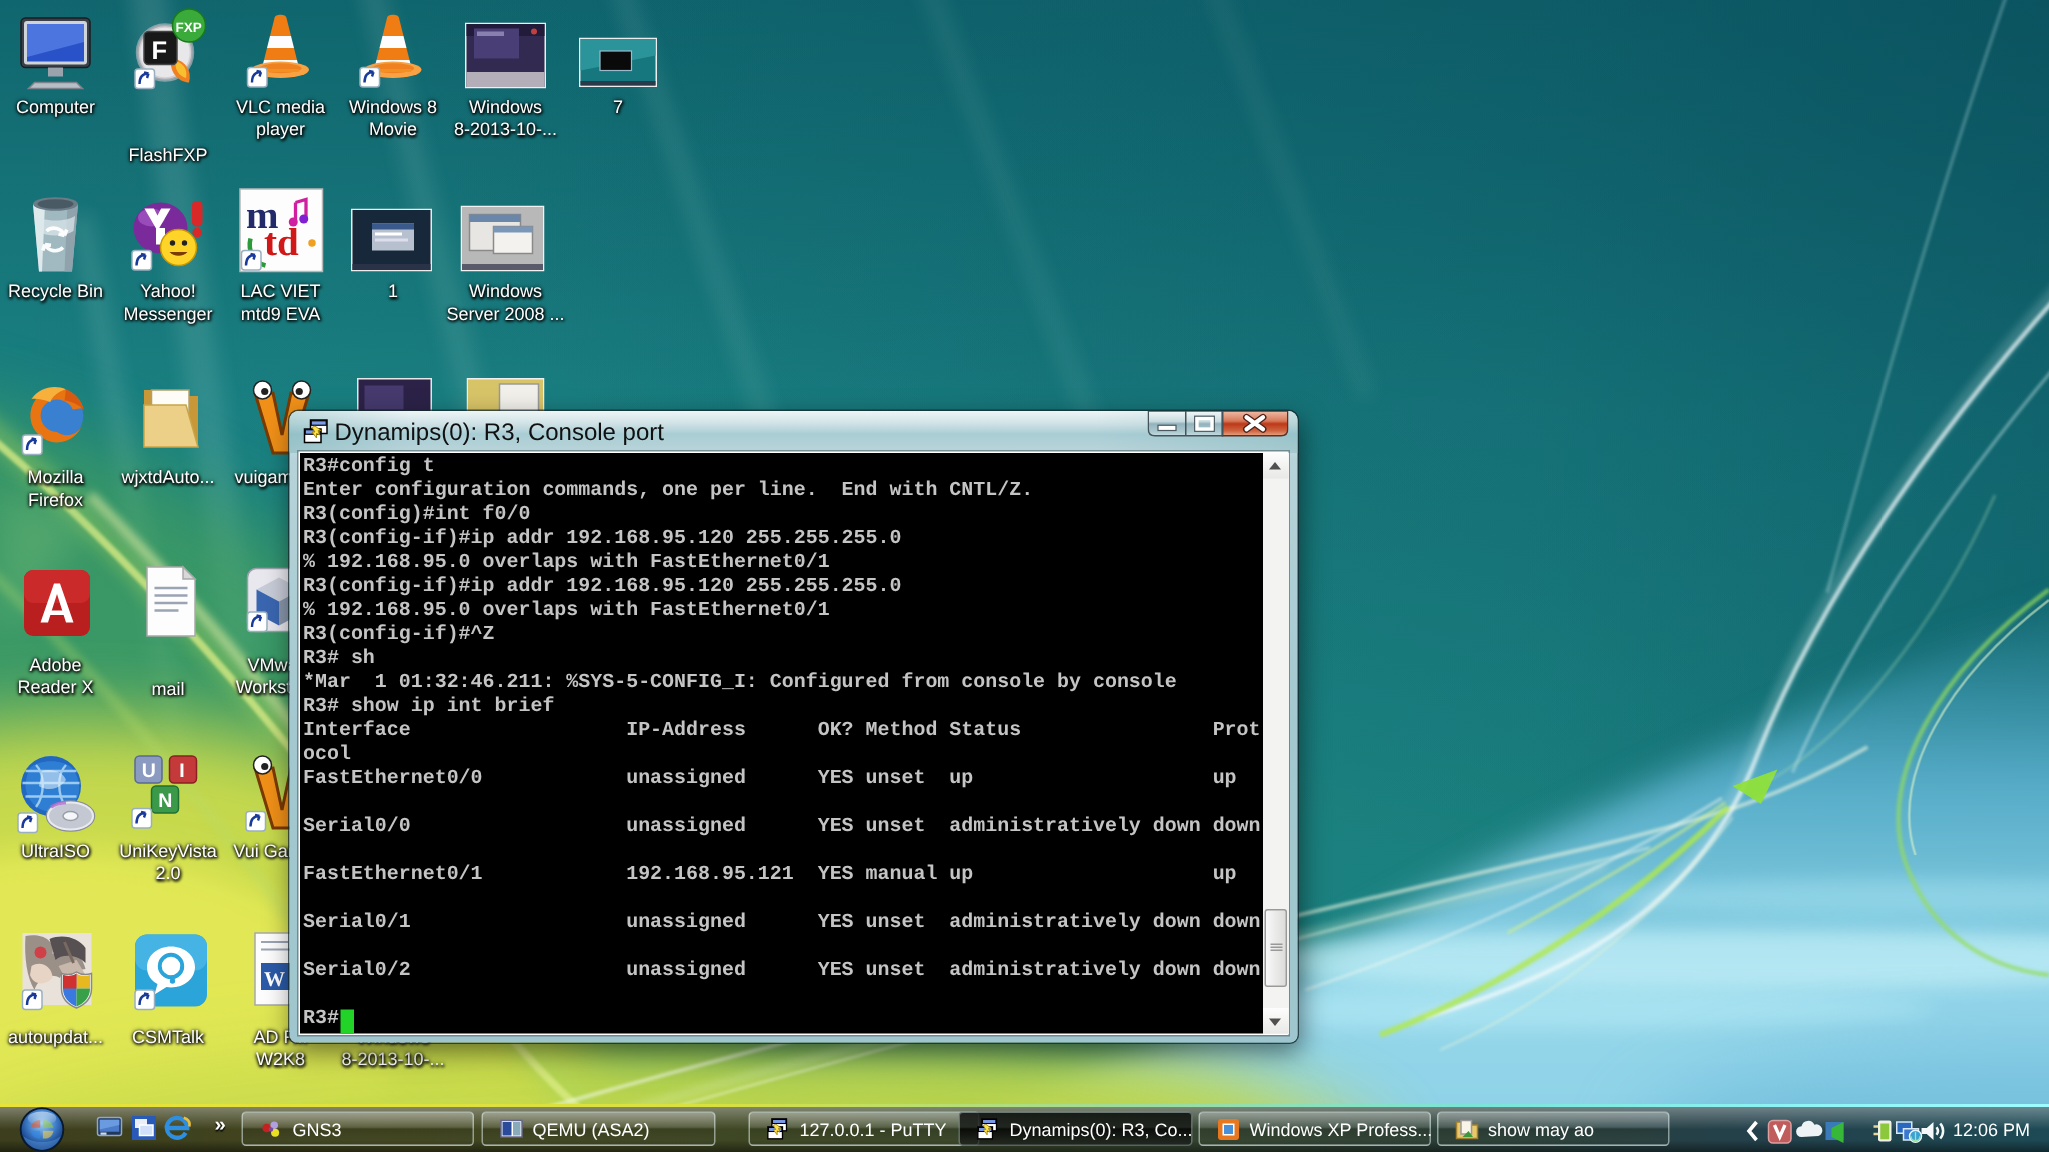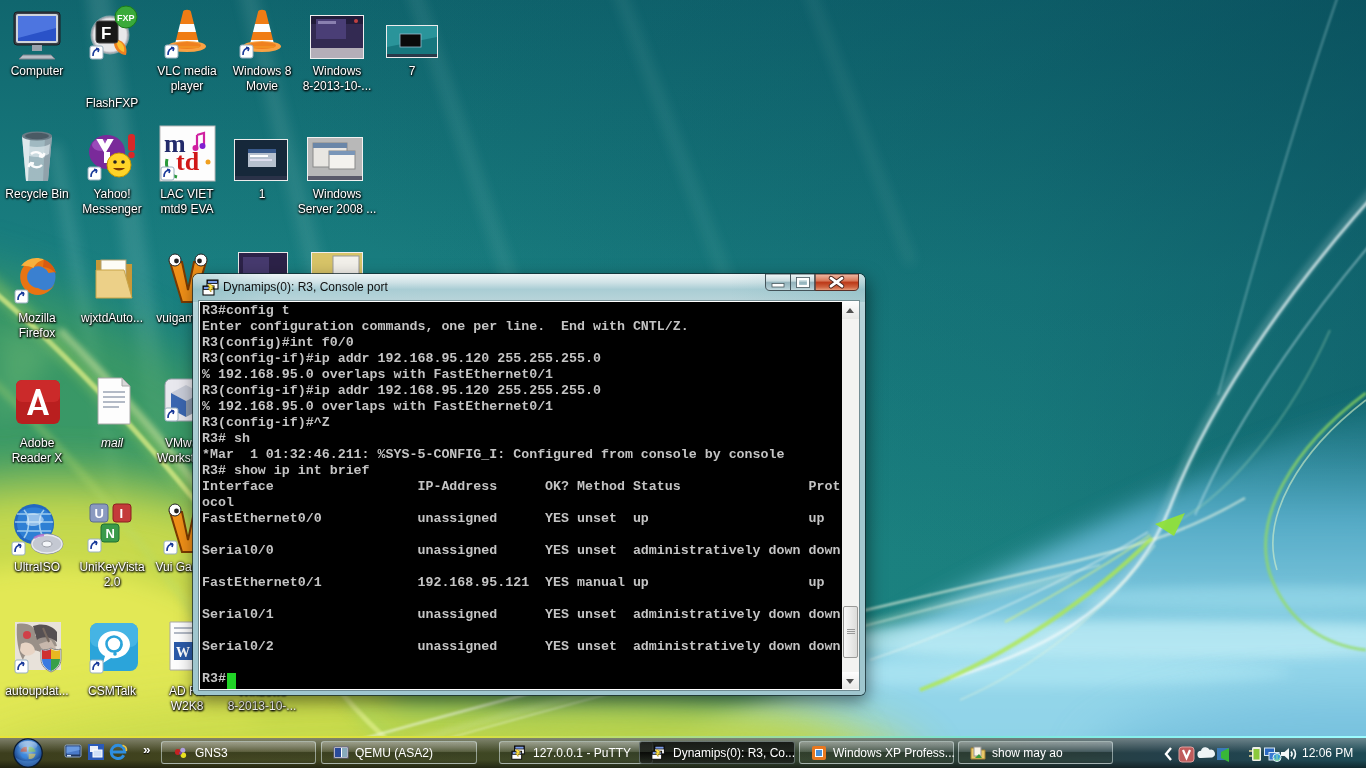--- a/index.html
+++ b/index.html
@@ -7,21 +7,21 @@
 #wall{position:absolute;left:0;top:0;}
 .lbl{position:absolute;color:#fff;font-size:12px;line-height:14.5px;text-align:center;text-shadow:0 1px 2px #000,0 0 3px #000,1px 1px 2px rgba(0,0,0,.9);width:86px;}
 .ic{position:absolute;}
 
 #win{position:absolute;left:193px;top:274px;width:672px;height:421px;border-radius:6px 6px 5px 5px;
  background:linear-gradient(180deg,#d9e9ec 0%,#b6d3d9 8%,#a3c8cf 50%,#9fc6ce 100%);
  box-shadow:0 0 0 1px rgba(20,40,45,.75),2px 6px 18px rgba(0,0,0,.5);}
 #tbar{position:absolute;left:0;top:0;width:100%;height:28px;border-radius:6px 6px 0 0;
  background:linear-gradient(90deg,rgba(90,160,165,.28),rgba(90,160,165,0) 12%,rgba(90,160,165,0) 80%,rgba(90,160,165,.22)),linear-gradient(180deg,#eef5f6 0%,#cfe2e6 30%,#a9cdd4 55%,#bad5da 100%);}
 #tico{position:absolute;left:9px;top:5px;}
-#ttext{position:absolute;left:30px;top:6px;font-size:12px;color:#101010;}
+#ttext{position:absolute;left:30px;top:6px;font-size:16px;color:#101010;}
 #cbtns{position:absolute;right:6px;top:0px;width:94px;height:18px;}
 #client{position:absolute;left:6px;top:27px;width:660px;height:389px;background:#fff;box-shadow:0 0 0 1px rgba(70,90,95,.55);}
 #ctext{position:absolute;left:1px;top:1px;width:651px;height:387px;background:#000;overflow:hidden;}
 #ctext pre{margin:0;padding:1px 0 0 2px;font-family:"Liberation Mono",monospace;font-size:13.3px;line-height:16px;color:#c4c4c4;font-weight:bold;transform:translateZ(0);}
 #cursor{position:absolute;left:27px;top:371px;width:9px;height:16px;background:#21d427;}
 #sbar{position:absolute;left:643px;top:1px;width:17px;height:387px;background:#f3f3f1;}
 .sbtn{position:absolute;left:0;width:17px;height:17px;background:linear-gradient(180deg,#fdfdfd,#e8e8e6);}
 .sarr{position:absolute;left:4px;width:0;height:0;border-left:4.5px solid transparent;border-right:4.5px solid transparent;}
 #sthumb{position:absolute;left:1px;top:304px;width:15px;height:52px;background:linear-gradient(90deg,#f8f8f8,#dcdcda);border:1px solid #9a9a98;border-radius:2px;box-sizing:border-box;}
 
@@ -299,21 +299,21 @@
  <path d="M17,30 L33,30 L33,33 L17,33 Z" fill="#fff"></path>
 </svg></div>
 <div class="lbl" style="left:-6px;top:436px;">Adobe<br>Reader X</div>
 <div class="ic" style="left:95px;top:376px;"><svg width="38" height="50" viewBox="0 0 38 50">
  <path d="M3,2 L27,2 L35,10 L35,48 L3,48 Z" fill="#fdfdfd" stroke="#a8a8a8"></path>
  <path d="M27,2 L27,10 L35,10 Z" fill="#d8d8d8" stroke="#a8a8a8"></path>
  <g stroke="#9aa4b4" stroke-width="1.6">
             <path d="M8,16 L30,16 M8,21 L30,21 M8,26 L30,26 M8,31 L24,31"></path>
           </g>
 </svg></div>
-<div class="lbl" style="left:69px;top:436px;font-style:italic;">mail</div>
+<div class="lbl" style="left:69px;top:452px;">mail</div>
 <div class="ic" style="left:163px;top:377px;"><svg width="46" height="46" viewBox="0 0 46 46">
  <rect x="2" y="2" width="42" height="42" rx="6" fill="#e8e8ee" stroke="#9aa0aa"></rect>
  <path d="M23,8 L38,16 L23,24 L8,16 Z" fill="#c8ccd8"></path>
  <path d="M8,16 L23,24 L23,40 L8,32 Z" fill="#3a66b0"></path>
  <path d="M38,16 L23,24 L23,40 L38,32 Z" fill="#8a98ac"></path>
  <rect x="2" y="31" width="13" height="13" rx="2" fill="#fff" stroke="#9ab0c0"></rect>
  <path d="M5,41 C5,36 7,34 11,34 M11,34 L8,33.2 M11,34 L10,37" stroke="#1a3a9a" stroke-width="1.6" fill="none"></path>
 </svg></div>
 <div class="lbl" style="left:144px;top:436px;">VMware<br>Workstati...</div>
 

